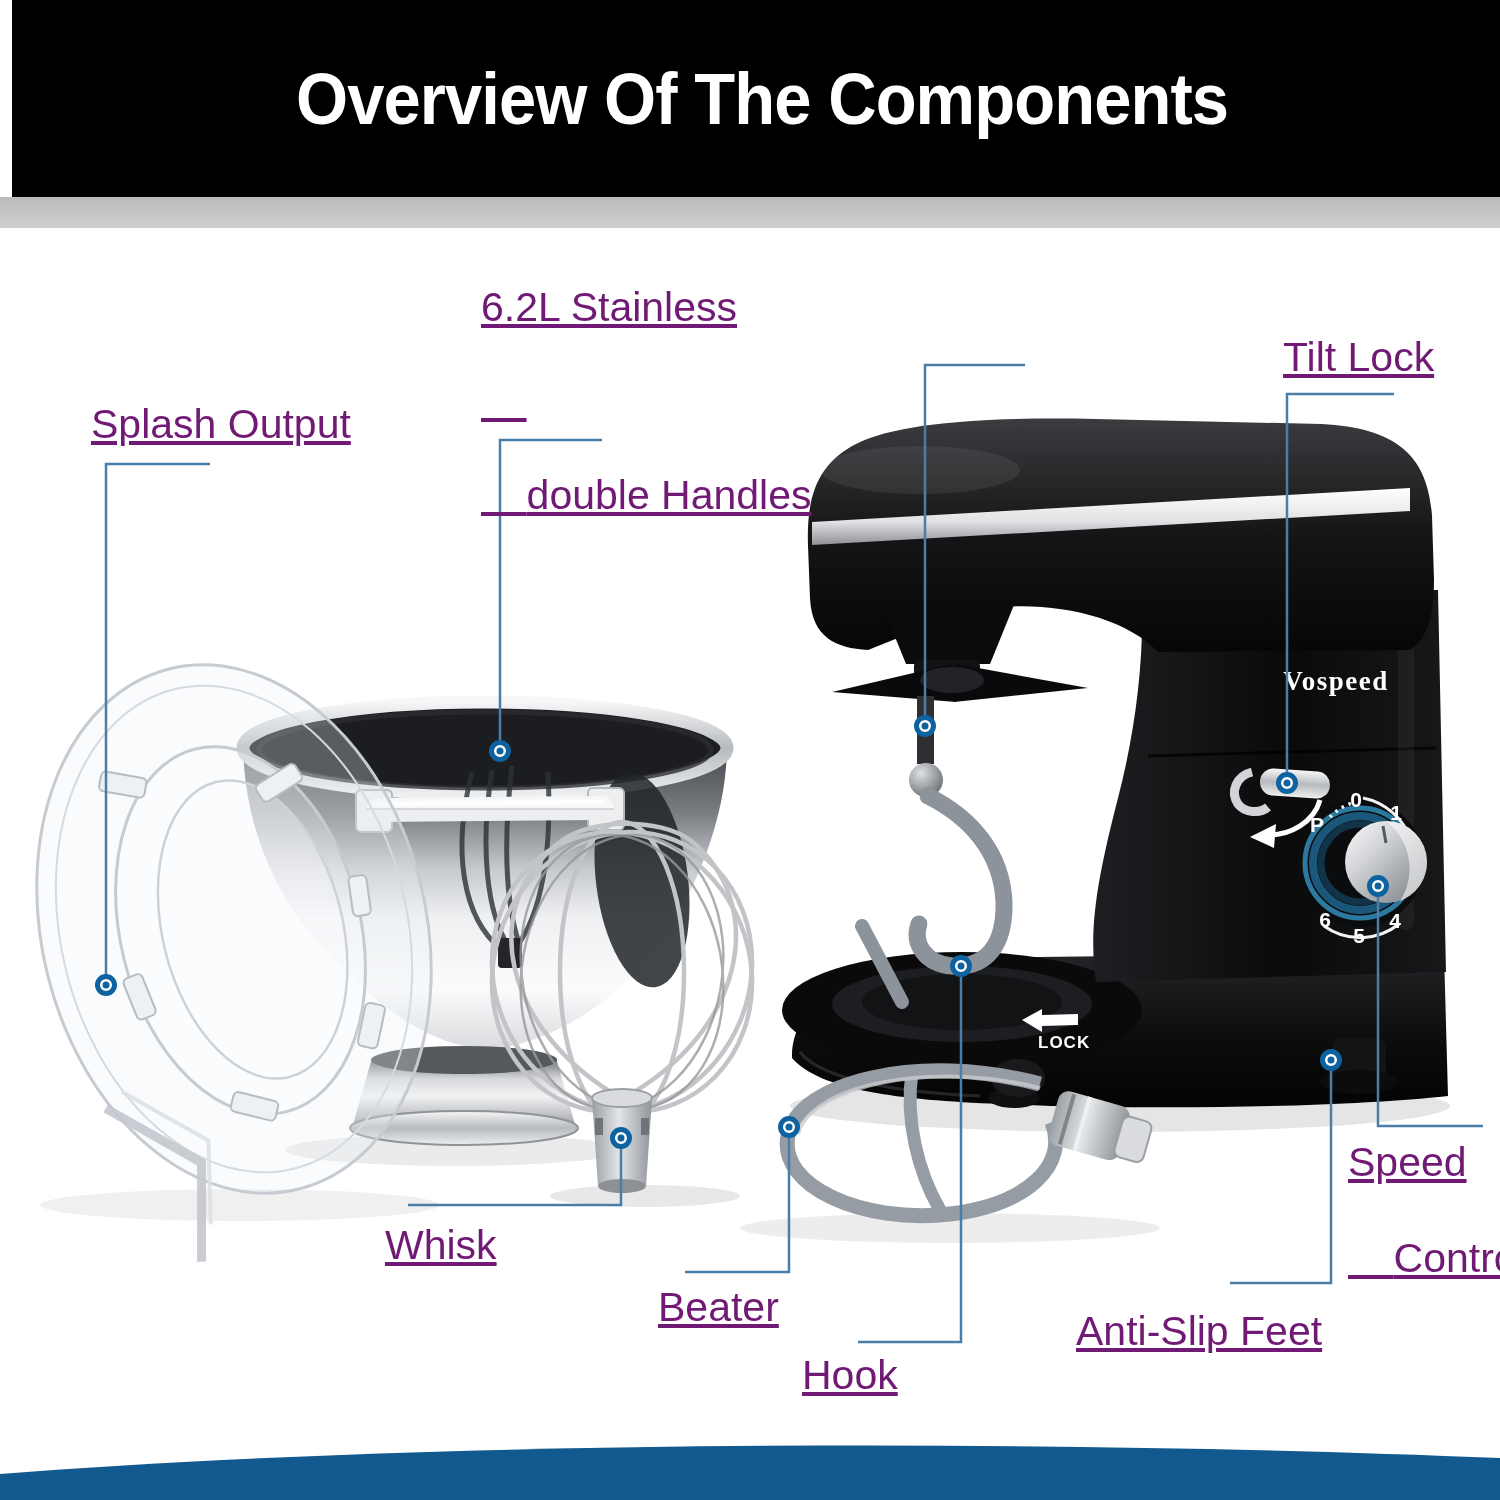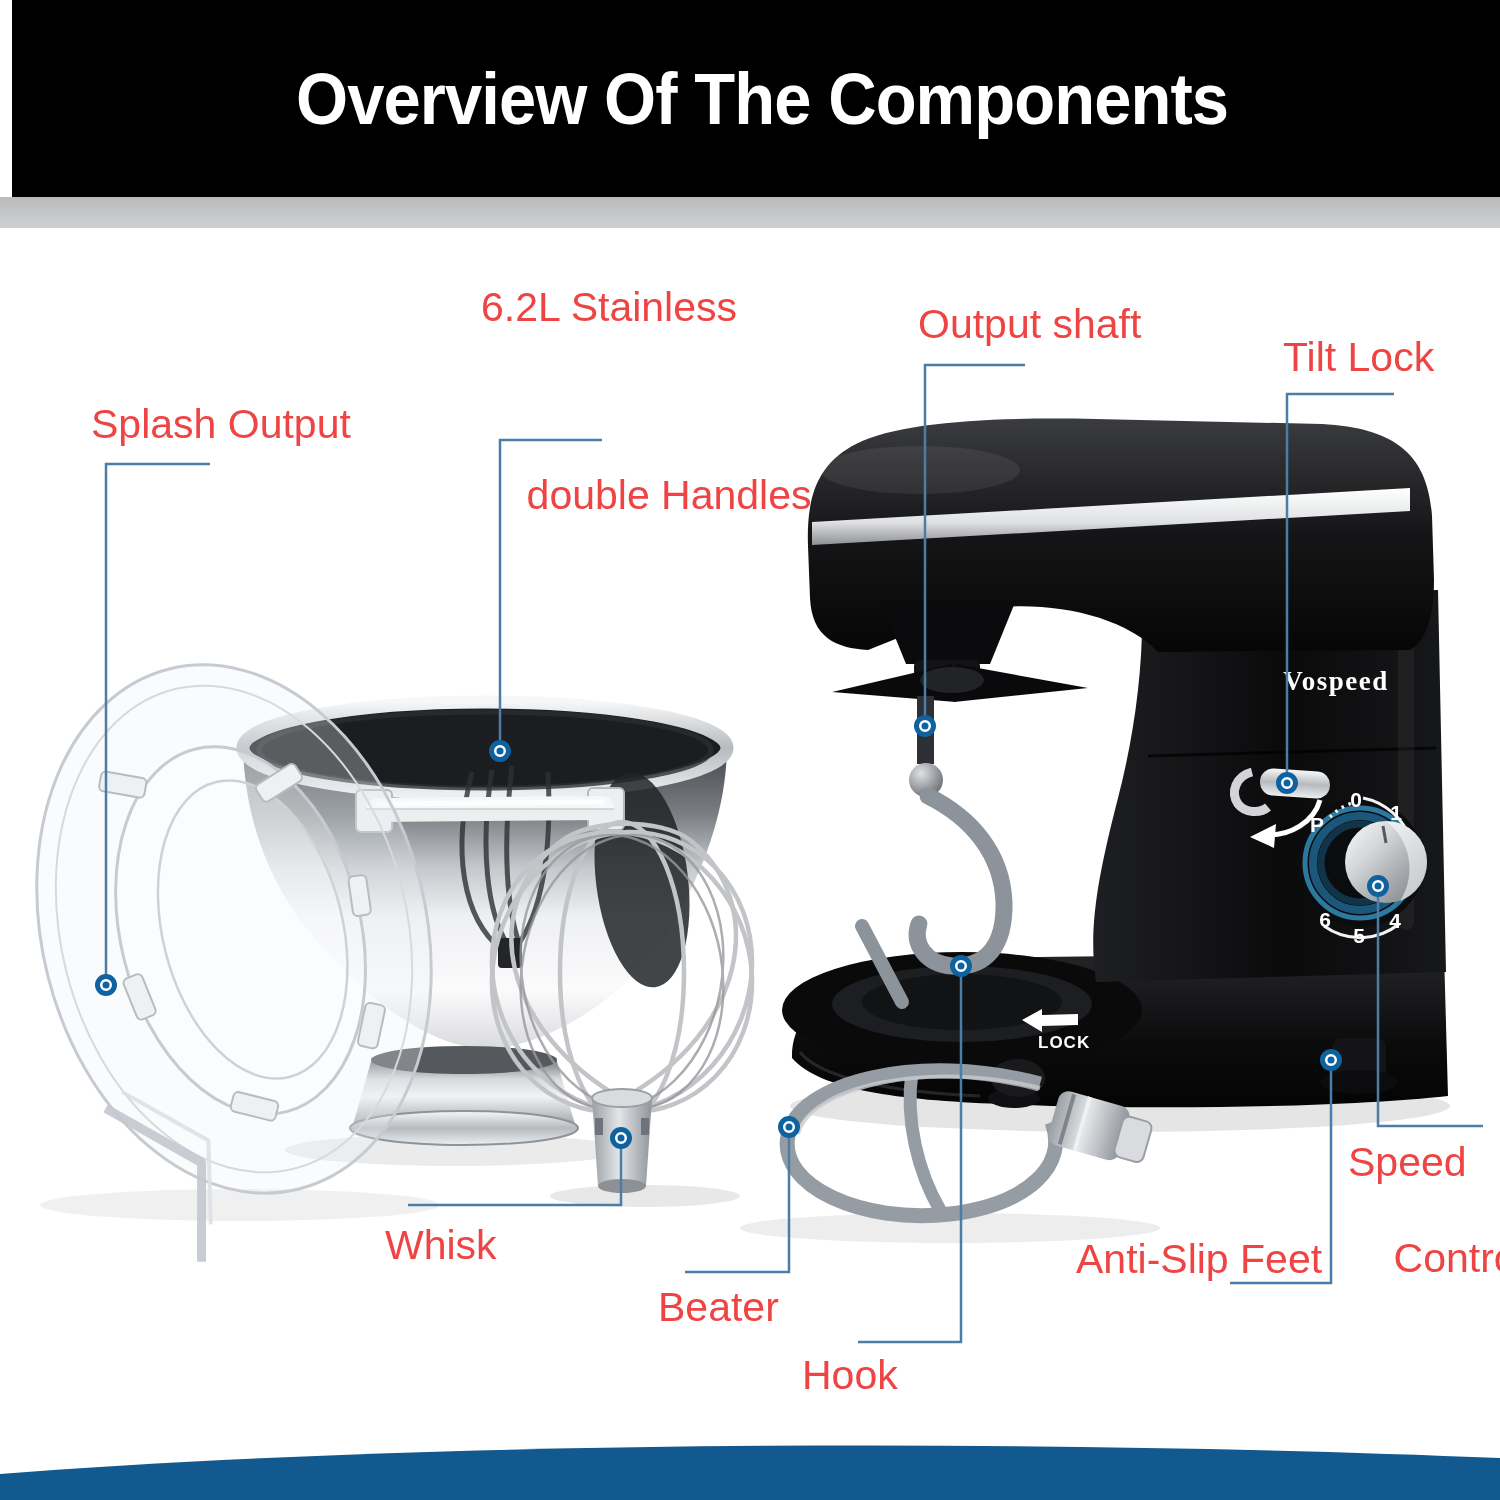--- a/index.html
+++ b/index.html
@@ -6,21 +6,21 @@
   #page{position:relative;width:1500px;height:1500px;overflow:hidden;background:#ffffff;
         font-family:"Liberation Sans", sans-serif;}
   
   .banner{position:absolute;left:12px;top:0;width:1500px;height:197px;background:#000000;
           display:flex;align-items:center;justify-content:center;}
   .banner-title{color:#ffffff;font-weight:700;font-size:72px;letter-spacing:-1px;
                 transform:scaleX(.93);white-space:nowrap;}
   .gray-stripe{position:absolute;left:0;top:197px;width:1500px;height:31px;
                background:linear-gradient(#b9babc,#cfd0d2);}
   
-  .lbl{position:absolute;color:#ef4444;font-size:41px;line-height:47px;white-space:pre;}
+  .lbl{position:absolute;color:#701a75;font-size:41px;line-height:47px;white-space:pre;text-decoration:underline;}
   .lbl.small-lh{line-height:48px;}
   
   svg.layer{position:absolute;left:0;top:0;width:1500px;height:1500px;}
 </style>
 </head>
 <body>
 
 <div id="page">
 
   <div class="banner">
@@ -300,23 +300,22 @@
 
     <path d="M 0,1474 C 420,1441 1020,1438 1500,1458 L 1500,1500 L 0,1500 Z" fill="#11598F"></path>
   </svg>
 
   <div class="lbl" style="left:91px;top:401px;">Splash Output</div>
 
   <div class="lbl" style="left:481px;top:284px;"><span>6.2L Stainless</span><br>
     <br>
     <span>double Handles</span></div>
 
-  <div class="lbl" style="left:918px;top:301px;">Output shaft</div>
   <div class="lbl" style="left:1283px;top:334px;">Tilt Lock</div>
   <div class="lbl" style="left:385px;top:1222px;text-align:center;">Whisk</div>
   <div class="lbl" style="left:658px;top:1284px;">Beater</div>
   <div class="lbl" style="left:802px;top:1352px;">Hook</div>
-  <div class="lbl" style="left:1076px;top:1236px;">Anti-Slip Feet</div>
+  <div class="lbl" style="left:1076px;top:1308px;">Anti-Slip Feet</div>
 
   <div class="lbl small-lh" style="left:1348px;top:1138px;"><span>Speed</span><br>
     <span>Control</span></div>
 
 </div>
 
 </body></html>

